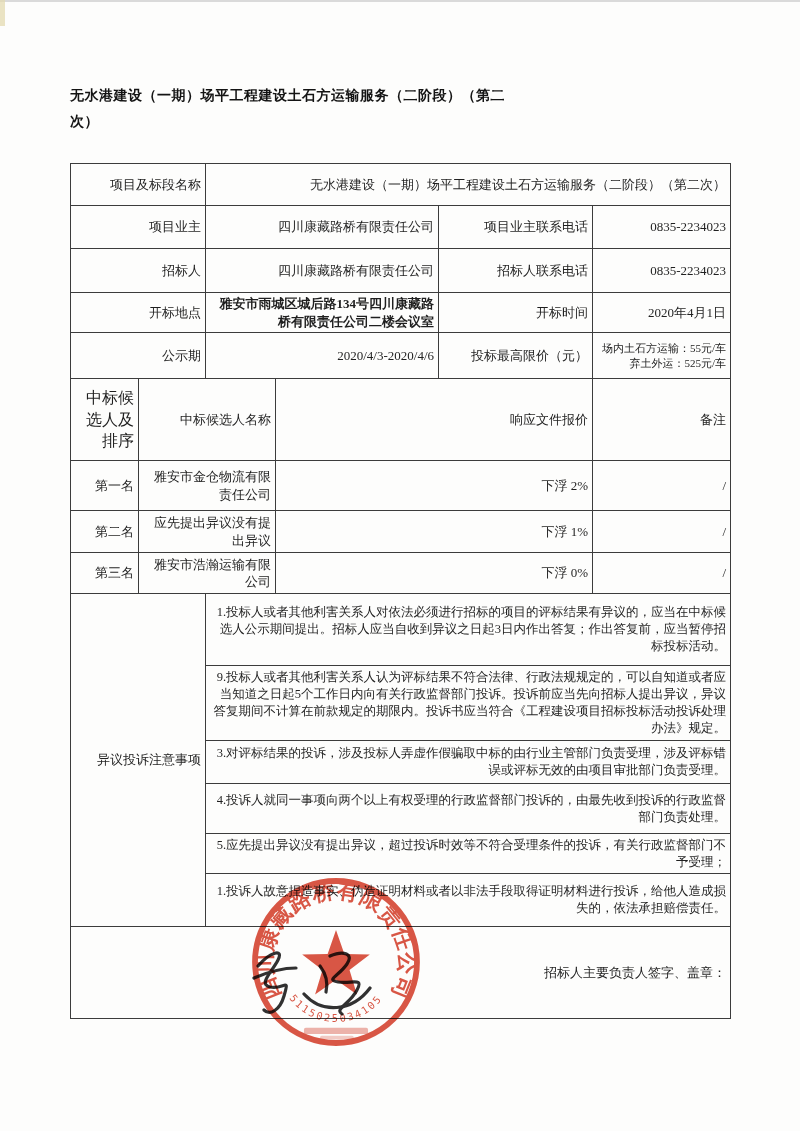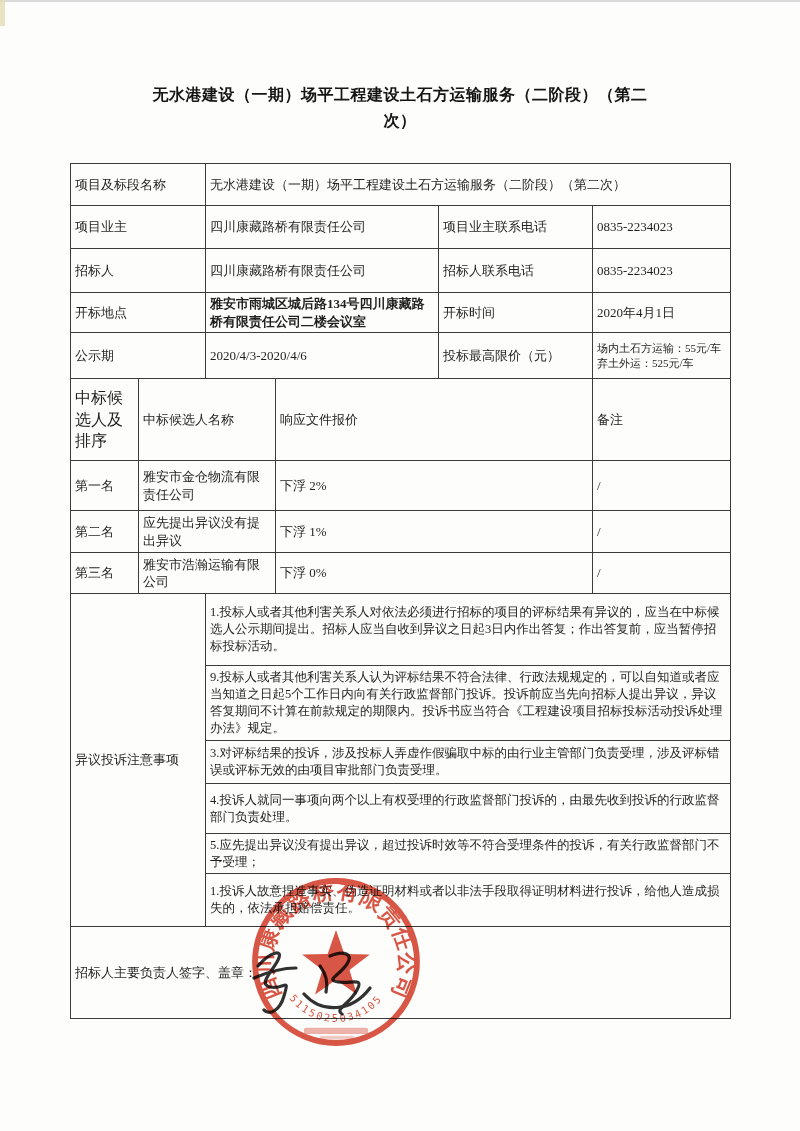--- a/index.html
+++ b/index.html
@@ -8,33 +8,33 @@
     background:#fdfdfc;
     font-family:"Liberation Serif","DejaVu Serif",serif;
     color:#1f1f1f;
     overflow:hidden;
   }
   .edge-top{position:absolute;top:0;left:0;width:800px;height:2px;background:#bdbdbd;opacity:.55;}
   .edge-left{position:absolute;top:0;left:0;width:5px;height:26px;background:#e3d9b0;opacity:.75;}
 
   .title{
     position:absolute;top:82px;left:70px;width:660px;
-    text-align:center;font-family:"Liberation Sans","DejaVu Sans",sans-serif;
-    font-weight:700;font-size:16px;line-height:26px;color:#141414;
+    text-align:left;font-family:"Liberation Sans","DejaVu Sans",sans-serif;
+    font-weight:700;font-size:14px;line-height:26px;color:#141414;
     letter-spacing:.5px;
   }
 
   table.doc{
     position:absolute;left:70px;top:163px;width:660px;
     border-collapse:collapse;table-layout:fixed;
     font-size:13px;color:#1f1f1f;
   }
   table.doc td{
     border:1.5px solid #3c3c3c;
-    text-align:left;vertical-align:middle;
+    text-align:right;vertical-align:middle;
     padding:2px 4px;overflow:hidden;
     line-height:1.35;
   }
   td.leftal{text-align:left;padding-left:7px;}
   td.note{text-align:left;font-size:12.5px;line-height:18px;padding:4px 9px;}
   td.rank-h{font-size:16px;padding:2px 1px;}
   td.limit{font-size:11px;line-height:15px;padding:0 2px;}
   td.sig-cell{text-align:left;padding-left:8px;vertical-align:middle;}
   .seal-wrap{
     position:absolute;left:247px;top:873px;width:178px;height:178px;

